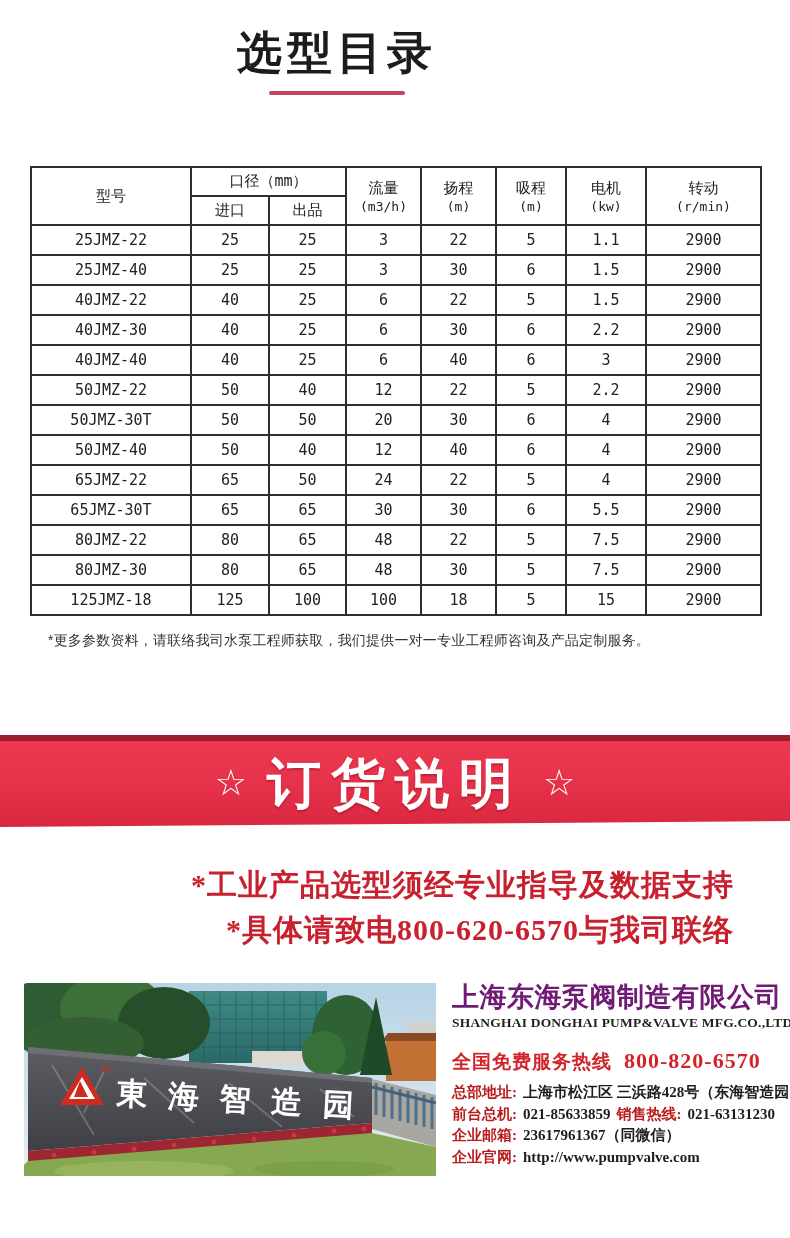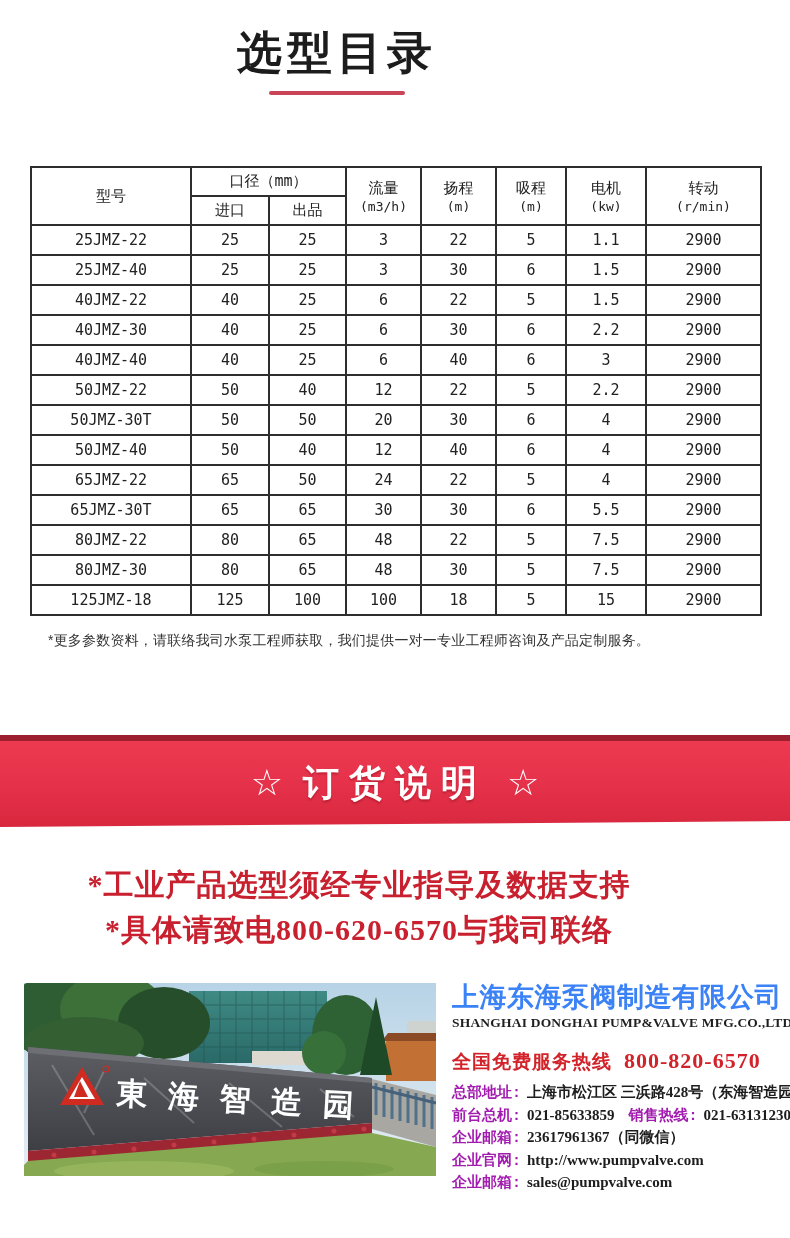--- a/index.html
+++ b/index.html
@@ -46,58 +46,58 @@
     position:absolute;top:0;left:0;width:100%;height:6px;
     background:var(--banner-top,#9c1f30);
   }
   .banner-title{
     position:absolute;top:6px;left:0;width:100%;height:84px;
     display:flex;align-items:center;justify-content:center;
     color:#ffffff;font-weight:900;
   }
   .banner-title .star{font-size:36px;margin:0 20px;font-weight:400;line-height:1;}
   .banner-title .banner-text{
-    font-size:36px;letter-spacing:10px;line-height:1;
+    font-size:54px;letter-spacing:10px;line-height:1;
     text-shadow:0 2px 2px rgba(120,0,15,.35);
   }
   
-  .red-lines{position:absolute;top:866px;left:0;width:718px;text-align:center;}
+  .red-lines{position:absolute;top:866px;left:16px;width:718px;text-align:right;}
   .red-lines p{
     margin:0;font-family:"Liberation Serif",serif;font-weight:700;
     font-size:30px;line-height:38px;color:var(--text-red,#c8202e);
     letter-spacing:1px;
   }
   .red-lines p + p{margin-top:7px;}
   
   .photo{
     position:absolute;top:983px;left:24px;width:412px;height:193px;
     overflow:hidden;background:#cfe0ec;
   }
   .info{position:absolute;top:981px;left:452px;width:336px;}
   .cn-name{
-    font-size:27px;font-weight:900;color:#3b82f6;letter-spacing:0.5px;
+    font-size:27px;font-weight:900;color:#701a75;letter-spacing:0.5px;
     line-height:32px;white-space:nowrap;
   }
   .en-name{
     font-family:"Liberation Serif",serif;font-weight:700;font-size:13.5px;
     color:#1f1f1f;letter-spacing:0.2px;margin-top:2px;white-space:nowrap;
   }
   .hotline{
     margin-top:17px;font-family:"Liberation Serif",serif;font-weight:700;
     color:var(--hotline-red,#d2232a);white-space:nowrap;
   }
   .hotline .hl-label{font-size:19px;letter-spacing:1px;}
   .hotline .hl-number{font-size:22px;letter-spacing:1px;margin-left:8px;}
   .contacts{margin-top:7px;}
   .contact-line{
     font-family:"Liberation Serif",serif;font-weight:700;
     font-size:15px;line-height:21.5px;color:#1d1d1d;white-space:nowrap;
   }
-  .contact-line .lbl{color:#a21caf;margin-right:6px;font-family:Liberation Mono, monospace;}
-  .contact-line .part2{margin-left:14px;}
+  .contact-line .lbl{color:#b91c1c;margin-right:6px;}
+  .contact-line .part2{margin-left:6px;}
 </style>
 </head>
 <body>
 
 <div>
 
   <div class="title-wrap">
     <h1 class="page-title">选型目录</h1>
     <div class="title-underline"></div>
   </div>
@@ -400,17 +400,16 @@
     <div class="en-name">SHANGHAI DONGHAI PUMP&amp;VALVE MFG.CO.,LTD.</div>
     <div class="hotline">
       <span class="hl-label">全国免费服务热线</span>
       <span class="hl-number">800-820-6570</span>
     </div>
     <div class="contacts">
         <div class="contact-line"><span class="lbl">总部地址:</span><span class="val">上海市松江区 三浜路428号（东海智造园）</span></div>
         <div class="contact-line"><span class="lbl">前台总机:</span><span class="val">021-85633859</span><span class="lbl part2">销售热线:</span><span class="val">021-63131230</span></div>
         <div class="contact-line"><span class="lbl">企业邮箱:</span><span class="val">23617961367（同微信）</span></div>
         <div class="contact-line"><span class="lbl">企业官网:</span><span class="val">http://www.pumpvalve.com</span></div>
-        <div class="contact-line"><span class="lbl">企业邮箱:</span><span class="val">sales@pumpvalve.com</span></div>
       </div>
   </div>
 
 </div>
 
 </body></html>

